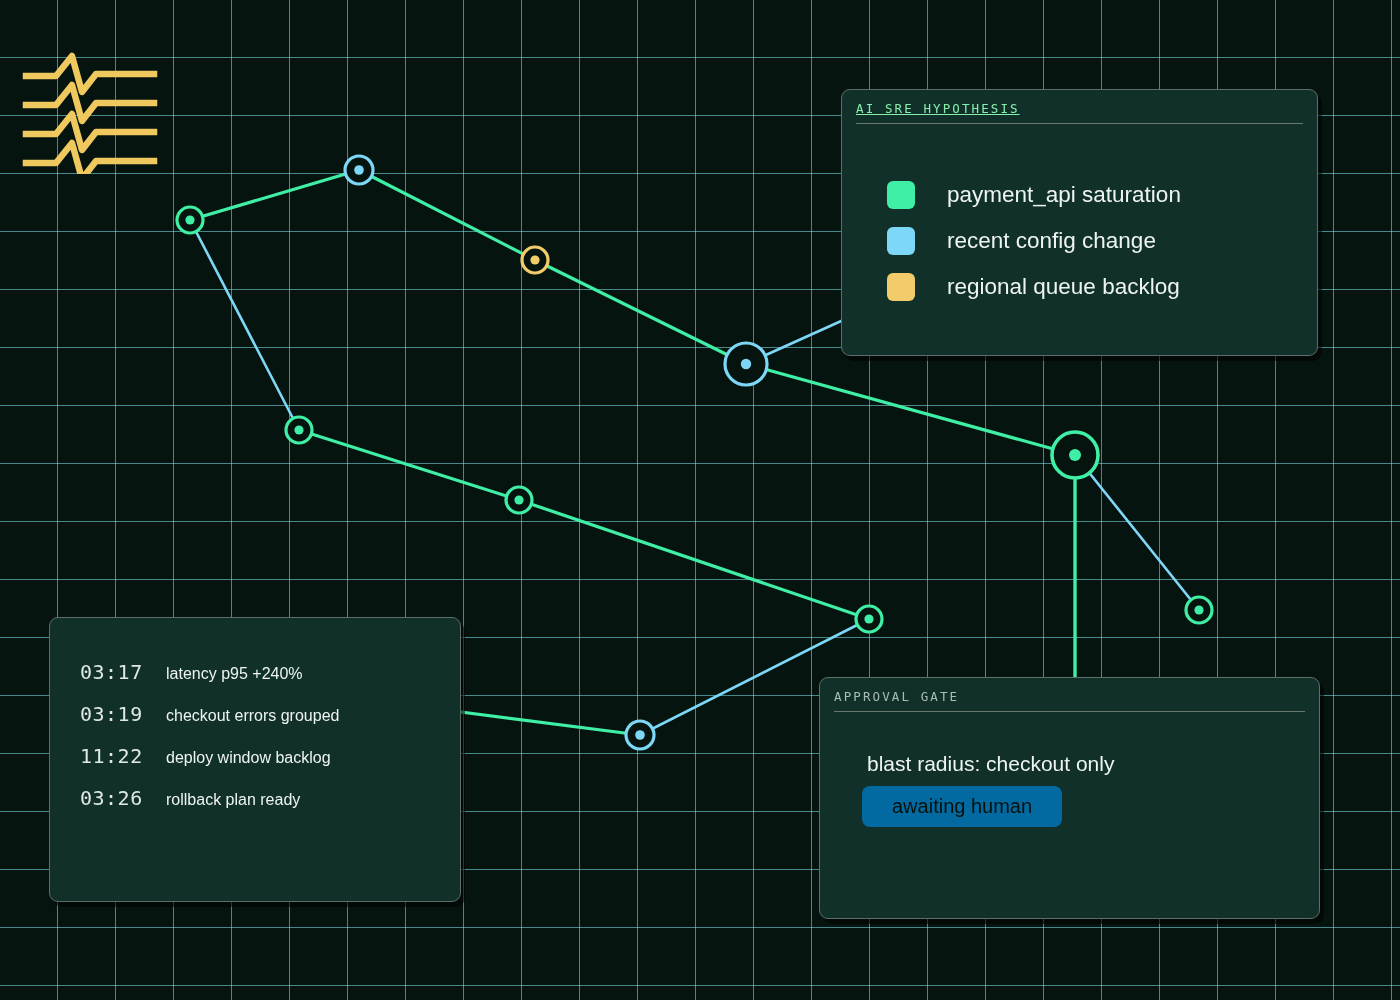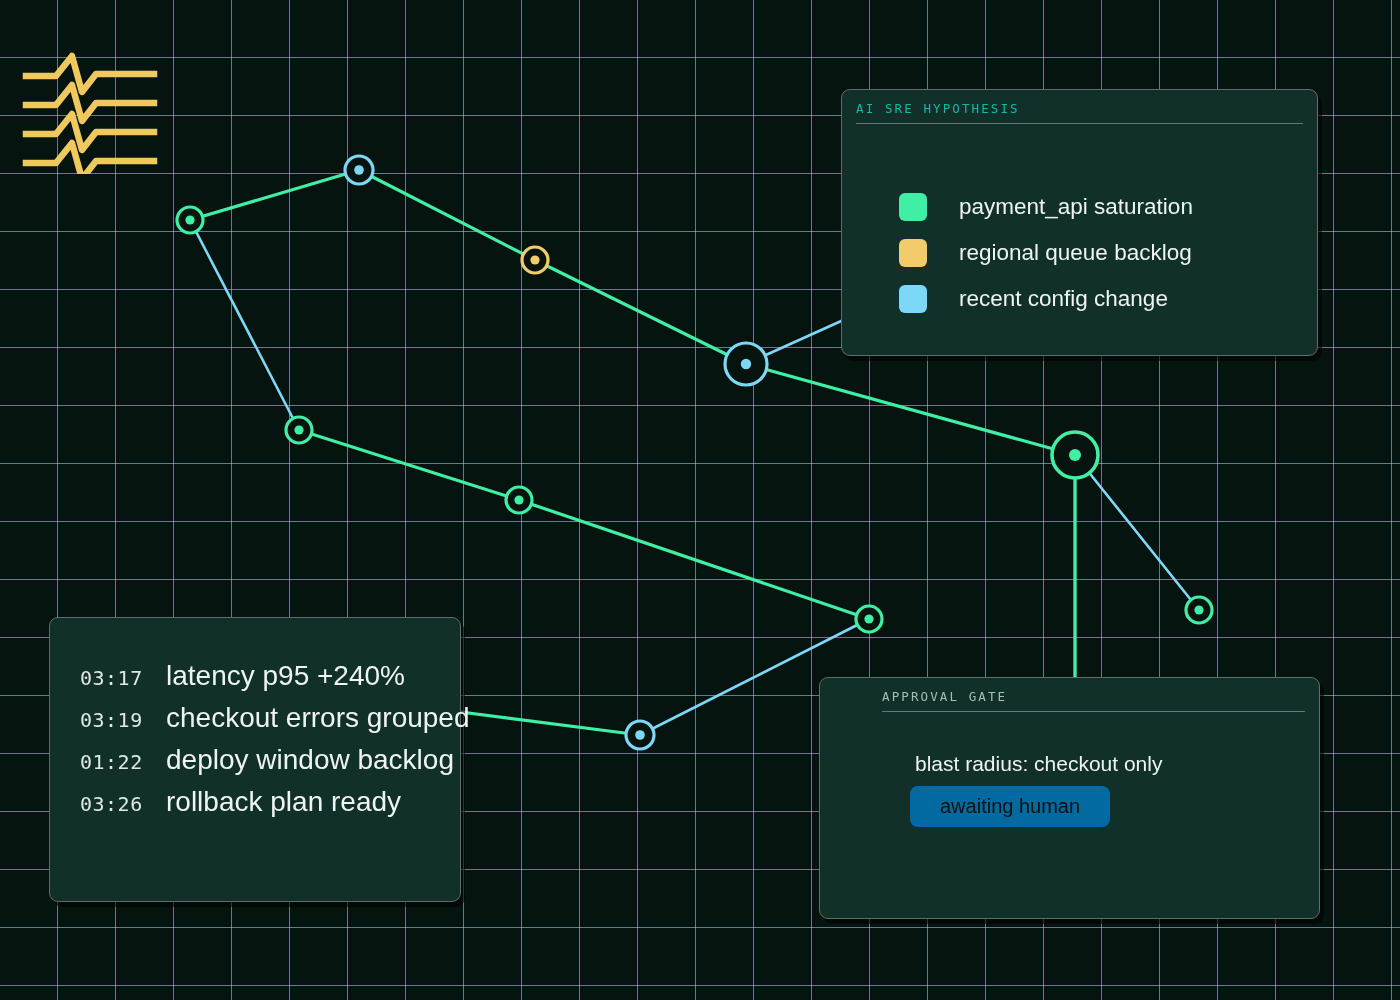--- a/index.html
+++ b/index.html
@@ -56,31 +56,31 @@
     box-sizing: border-box;
   }
   .panel-title {
     font-family: "DejaVu Sans Mono", "Liberation Mono", monospace;
     font-size: 12.5px;
     letter-spacing: 2.1px;
     padding: 11px 0 7px 0;
     margin: 0 14px;
     border-bottom: 1px solid #67786f;
   }
-  .title-teal  { color: #14b8a6; }
+  .title-teal  { color: #86efac; text-decoration: underline; }
   .title-amber { color: #e8c76d; }
   .title-gray  { color: #a9bdb6; }
 
   
   #panel-hypothesis {
     left: 841px; top: 89px;
     width: 477px; height: 267px;
   }
   #legend-list {
-    margin: 12px;
+    margin: 0;
     padding: 48px 0 0 45px;
     list-style: none;
   }
   .legend-row {
     display: flex;
     align-items: center;
     height: 46px;
   }
   .swatch {
     width: 28px;
@@ -113,29 +113,29 @@
   }
   .tl-time {
     font-family: "DejaVu Sans Mono", "Liberation Mono", monospace;
     font-size: 20px;
     color: #dfe8e4;
     letter-spacing: 0.5px;
     width: 86px;
     flex: none;
   }
   .tl-text {
-    font-size: 28px;
+    font-size: 16px;
     color: #eef4f1;
     white-space: nowrap;
   }
 
   
   #panel-approval {
     left: 819px; top: 677px;
-    width: 501px; height: 242px; padding-left: 48px;
+    width: 501px; height: 242px;
   }
   #approval-body {
     padding: 40px 0 0 42px;
   }
   #runbook-line {
     font-size: 26px;
     color: #f2f7f5;
     margin: 0 0 24px 0;
     white-space: nowrap;
   }
@@ -233,42 +233,42 @@
   </svg>
 
   <div class="panel" id="panel-hypothesis">
     <div class="panel-title title-teal">AI SRE HYPOTHESIS</div>
     <ul id="legend-list">
       <li class="legend-row">
         <span class="swatch" style="background:#3fefa5"></span>
         <span class="legend-label">payment_api saturation</span>
       </li>
       <li class="legend-row">
+        <span class="swatch" style="background:#7dd8f7"></span>
+        <span class="legend-label">recent config change</span>
+      </li>
+      <li class="legend-row">
         <span class="swatch" style="background:#f2cc6b"></span>
         <span class="legend-label">regional queue backlog</span>
       </li>
-      <li class="legend-row">
-        <span class="swatch" style="background:#7dd8f7"></span>
-        <span class="legend-label">recent config change</span>
-      </li>
     </ul>
   </div>
 
   <div class="panel" id="panel-timeline">
     <ul id="timeline-list">
       <li class="tl-row">
         <span class="tl-time">03:17</span>
         <span class="tl-text">latency p95 +240%</span>
       </li>
       <li class="tl-row">
         <span class="tl-time">03:19</span>
         <span class="tl-text">checkout errors grouped</span>
       </li>
       <li class="tl-row">
-        <span class="tl-time">01:22</span>
+        <span class="tl-time">11:22</span>
         <span class="tl-text">deploy window backlog</span>
       </li>
       <li class="tl-row">
         <span class="tl-time">03:26</span>
         <span class="tl-text">rollback plan ready</span>
       </li>
     </ul>
   </div>
 
   <div class="panel" id="panel-approval">

